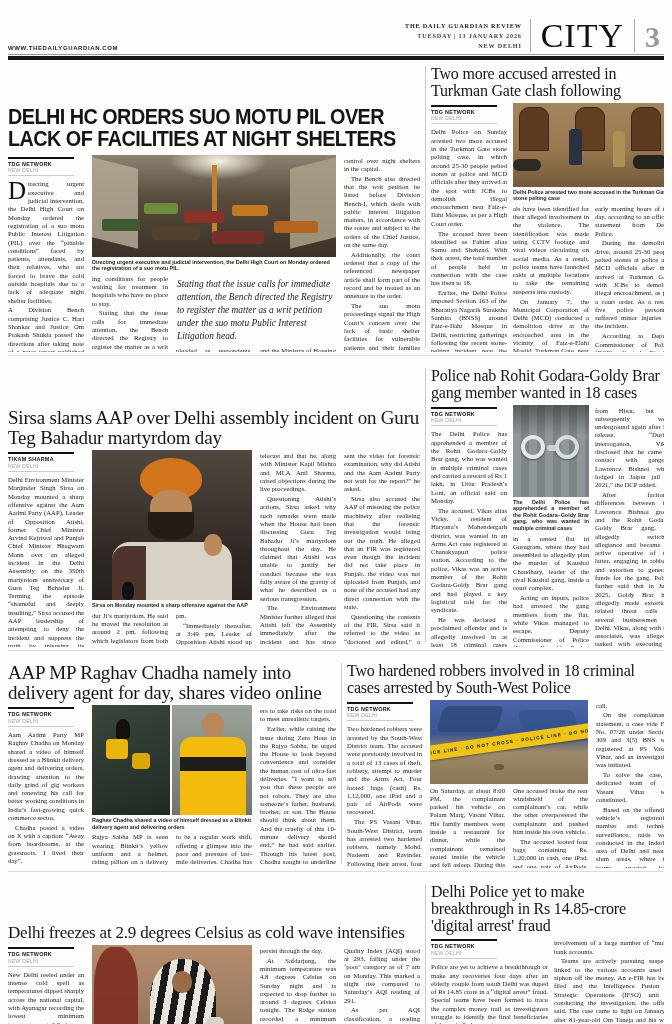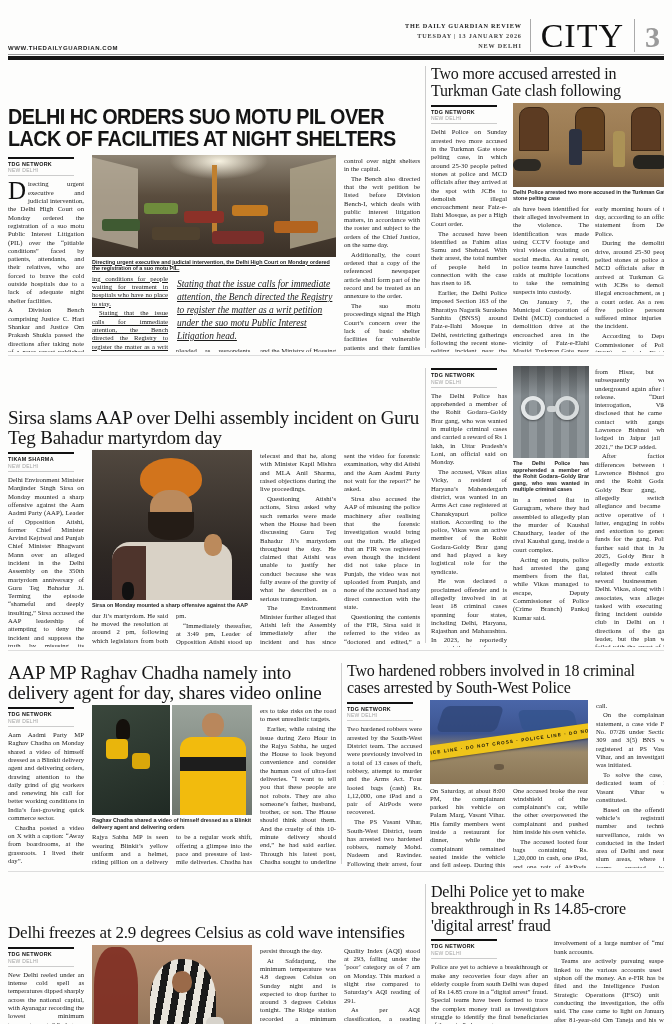--- a/index.html
+++ b/index.html
@@ -41,21 +41,21 @@
   .byline .loc { font-family:"Liberation Sans",sans-serif; font-size:5px; letter-spacing:.3px; color:#a3a3a3; }
 
   
   .cols { display:flex; gap:8px; align-items:flex-start; }
   .col { font-size:6.7px; line-height:1.24; text-align:justify; overflow:hidden; }
   .col p { margin:0 0 1.5px 0; text-indent:7px; }
   .col p.first { text-indent:0; }
   .w76 { flex:0 0 76px; width:76px; }
   .w75 { flex:0 0 75px; width:75px; }
   .w117 { flex:0 0 117px; width:117px; }
-  .mid244 { flex:0 0 244px; width:244px;text-decoration:underline; }
+  .mid244 { flex:0 0 244px; width:244px; }
   .mid160 { flex:0 0 160px; width:160px; }
   .mid158 { flex:0 0 158px; width:158px; }
   .sub { display:flex; gap:8px; }
   .g6 { gap:6px; }
 
   .dropcap { float:left; font-size:25px; line-height:.78; padding:1px 2px 0 0; font-family:"Liberation Serif",serif; color:#111; }
 
   .caption { font-family:"Liberation Sans",sans-serif; font-weight:bold; font-size:5.4px; line-height:1.22; color:#1f1f1f; margin:2px 0 3px 0; }
   .pullquote { font-style:italic; font-size:9.4px; line-height:1.38; color:#222; margin:3px 1px 4px 1px; }
 
@@ -294,20 +294,21 @@
           </div>
         <div class="col w76 hang">
             <p class="first">sent the video for forensic examination, why did Atishi and the Aam Aadmi Party not wait for the report?” he asked.</p>
             <p>Sirsa also accused the AAP of misusing the police machinery after realising that the forensic investigation would bring out the truth. He alleged that an FIR was registered even though the incident did not take place in Punjab, the video was not uploaded from Punjab, and none of the accused had any direct connection with the state.</p>
             <p>Questioning the contents of the FIR, Sirsa said it referred to the video as “doctored and edited,” a claim he described as completely false and baseless. He pointed out that the full proceedings of the Assembly remain available on YouTube, Facebook and other social media platforms, including those shared by AAP leaders themselves.</p>
           </div>
       </div>
     </div>
     <div class="vdiv"></div>
     <div class="zone z240">
+      <div class="hl-serif hl-md">Police nab Rohit Godara-Goldy Brar gang member wanted in 18 cases</div>
       <div class="cols g6">
         <div class="col w76">
           <div class="byline">
             <div class="bar"></div>
             <div class="name">TDG NETWORK</div>
             <div class="loc">NEW DELHI</div>
           </div>
           <div>
               <p class="first">The Delhi Police has apprehended a member of the Rohit Godara–Goldy Brar gang, who was wanted in multiple criminal cases and carried a reward of Rs 1 lakh, in Uttar Pradesh’s Loni, an official said on Monday.</p>
               <p>The accused, Vikas alias Vicky, a resident of Haryana’s Mahendergarh district, was wanted in an Arms Act case registered at Chanakyapuri police station. According to the police, Vikas was an active member of the Rohit Godara-Goldy Brar gang and had played a key logistical role for the syndicate.</p>

